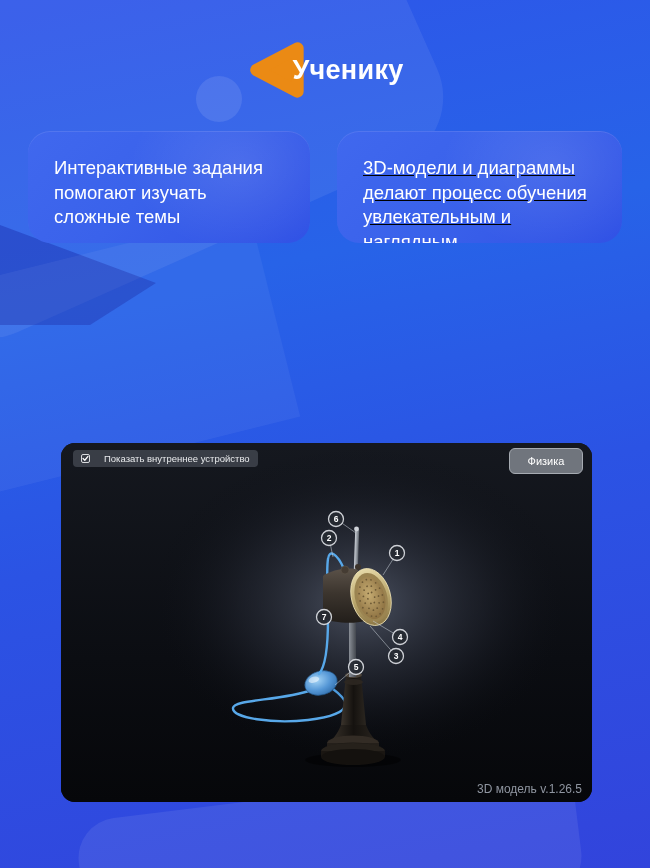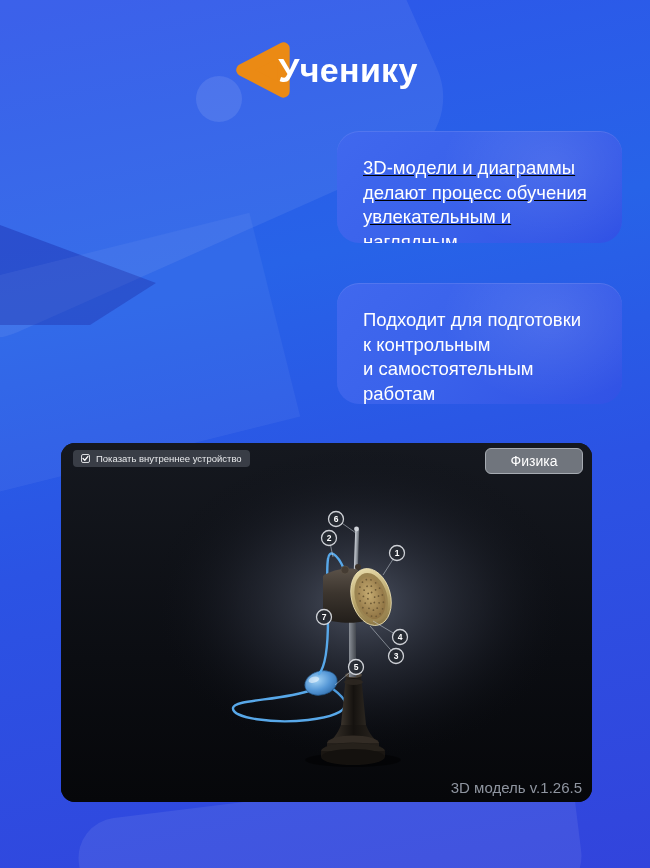--- a/index.html
+++ b/index.html
@@ -13,50 +13,50 @@
   .s2{left:196px;top:76px;width:46px;height:46px;border-radius:50%;background:rgba(255,255,255,0.10);}
   .s3{left:0;top:225px;width:200px;height:100px;background:rgba(14,22,150,0.32);
       clip-path:polygon(0 0,78% 58%,45% 100%,0 100%);}
   .s4{left:-70px;top:252px;width:350px;height:210px;background:rgba(255,255,255,0.05);transform:rotate(-14deg);}
   .s5{left:80px;top:792px;width:500px;height:130px;border-radius:40px;
       background:rgba(255,255,255,0.08);transform:rotate(-7deg);}
 
   
   .header{position:absolute;left:0;right:0;top:36px;display:flex;align-items:center;justify-content:center;z-index:2;}
   .tri{width:60px;height:68px;margin-right:-14px;position:relative;z-index:1;}
-  .title{position:relative;z-index:2;color:#fff;font-size:34px;font-weight:700;letter-spacing:.3px;}
+  .title{position:relative;z-index:2;color:#fff;font-size:27px;font-weight:700;letter-spacing:.3px;}
 
   
   .card{position:absolute;border-radius:22px;z-index:1;
         background:linear-gradient(135deg,#4068EE 0%,#3A62EB 45%,#3152E5 100%);
         box-shadow:inset 0 1px 0 rgba(255,255,255,0.10);overflow:hidden;}
   .card::after{content:"";position:absolute;right:-40px;top:-50px;width:220px;height:170px;border-radius:50%;
         background:radial-gradient(closest-side,rgba(255,255,255,0.10),rgba(255,255,255,0));}
   .card p{position:relative;margin:0;padding:25px 14px 0 26px;color:#fff;font-size:18.5px;
         line-height:1.33;white-space:pre-line;z-index:1;}
   .c1{left:28px;top:131px;width:282px;height:112px;}
   .c2{left:337px;top:131px;width:285px;height:112px;text-decoration:underline;}
   .c3{left:28px;top:283px;width:282px;height:121px;}
   .c4{left:337px;top:283px;width:285px;height:121px;}
 
   
   .viewer{position:absolute;left:61px;top:443px;width:531px;height:359px;border-radius:14px;
           overflow:hidden;background:#0A0C11;z-index:1;}
   .scene{position:absolute;left:0;top:0;width:531px;height:359px;display:block;cursor:grab;}
-  .chip{position:absolute;left:12px;top:7px;height:17px;display:flex;align-items:center;gap:6px;
+  .chip{position:absolute;left:12px;top:7px;height:17px;display:flex;align-items:center;gap:14px;
         padding:0 8px;border-radius:4px;background:rgba(63,67,76,0.88);cursor:pointer;z-index:3;}
   .cb{width:9px;height:9px;border:1.2px solid #D9DBDE;border-radius:2px;display:flex;
       align-items:center;justify-content:center;box-sizing:border-box;}
   .cb svg{display:none;}
   .chip.checked .cb svg{display:block;}
   .chip-label{color:#E8EAEC;font-size:9.5px;white-space:nowrap;}
-  .subject-btn{position:absolute;right:9px;top:5px;width:98px;height:26px;border-radius:6px;z-index:3;
-        background:#70757D;border:1px solid #A6ABB2;color:#fff;font-size:14px;
+  .subject-btn{position:absolute;right:9px;top:5px;width:74px;height:26px;border-radius:6px;z-index:3;
+        background:#70757D;border:1px solid #A6ABB2;color:#fff;font-size:11px;
         font-family:"Liberation Sans",sans-serif;cursor:pointer;}
-  .version{position:absolute;right:10px;bottom:6px;color:#8F95A0;font-size:15px;z-index:3;}
+  .version{position:absolute;right:10px;bottom:6px;color:#8F95A0;font-size:12px;z-index:3;}
 
   .marker circle{fill:rgba(38,42,50,0.92);stroke:rgba(236,239,243,0.85);stroke-width:1.3;cursor:pointer;}
   .marker text{fill:#fff;font-size:8.5px;font-weight:bold;font-family:"Liberation Sans",sans-serif;
         text-anchor:middle;pointer-events:none;}
   .marker line{stroke:rgba(200,206,214,0.6);stroke-width:0.9;}
 </style>
 </head>
 <body>
 
 <div class="page">
@@ -67,29 +67,29 @@
   <div class="bg-shape s4"></div>
   <div class="bg-shape s5"></div>
 
   <div class="header">
     <svg class="tri" viewBox="0 0 64 68">
       <path d="M55 11 L55 57 L11 34 Z" fill="#EB8A14" stroke="#EB8A14" stroke-width="13" stroke-linejoin="round"></path>
     </svg>
     <div class="title">Ученику</div>
   </div>
 
+  <div class="card c1">
+    <p>Интерактивные задания
+помогают изучать
+сложные темы</p>
+  </div>
   <div class="card c2">
     <p>3D-модели и диаграммы
 делают процесс обучения
 увлекательным и наглядным</p>
-  </div>
-  <div class="card c4">
-    <p>Подходит для подготовки
-к контрольным
-и самостоятельным работам</p>
   </div>
 
   <div class="viewer">
 
     <svg class="scene" viewBox="0 0 531 359">
       <defs>
         <linearGradient id="panelGrad" x1="0" y1="0" x2="0" y2="1">
           <stop offset="0" stop-color="#15181F"></stop>
             <stop offset="0.6" stop-color="#0B0D12"></stop>
             <stop offset="1" stop-color="#06070A"></stop>

